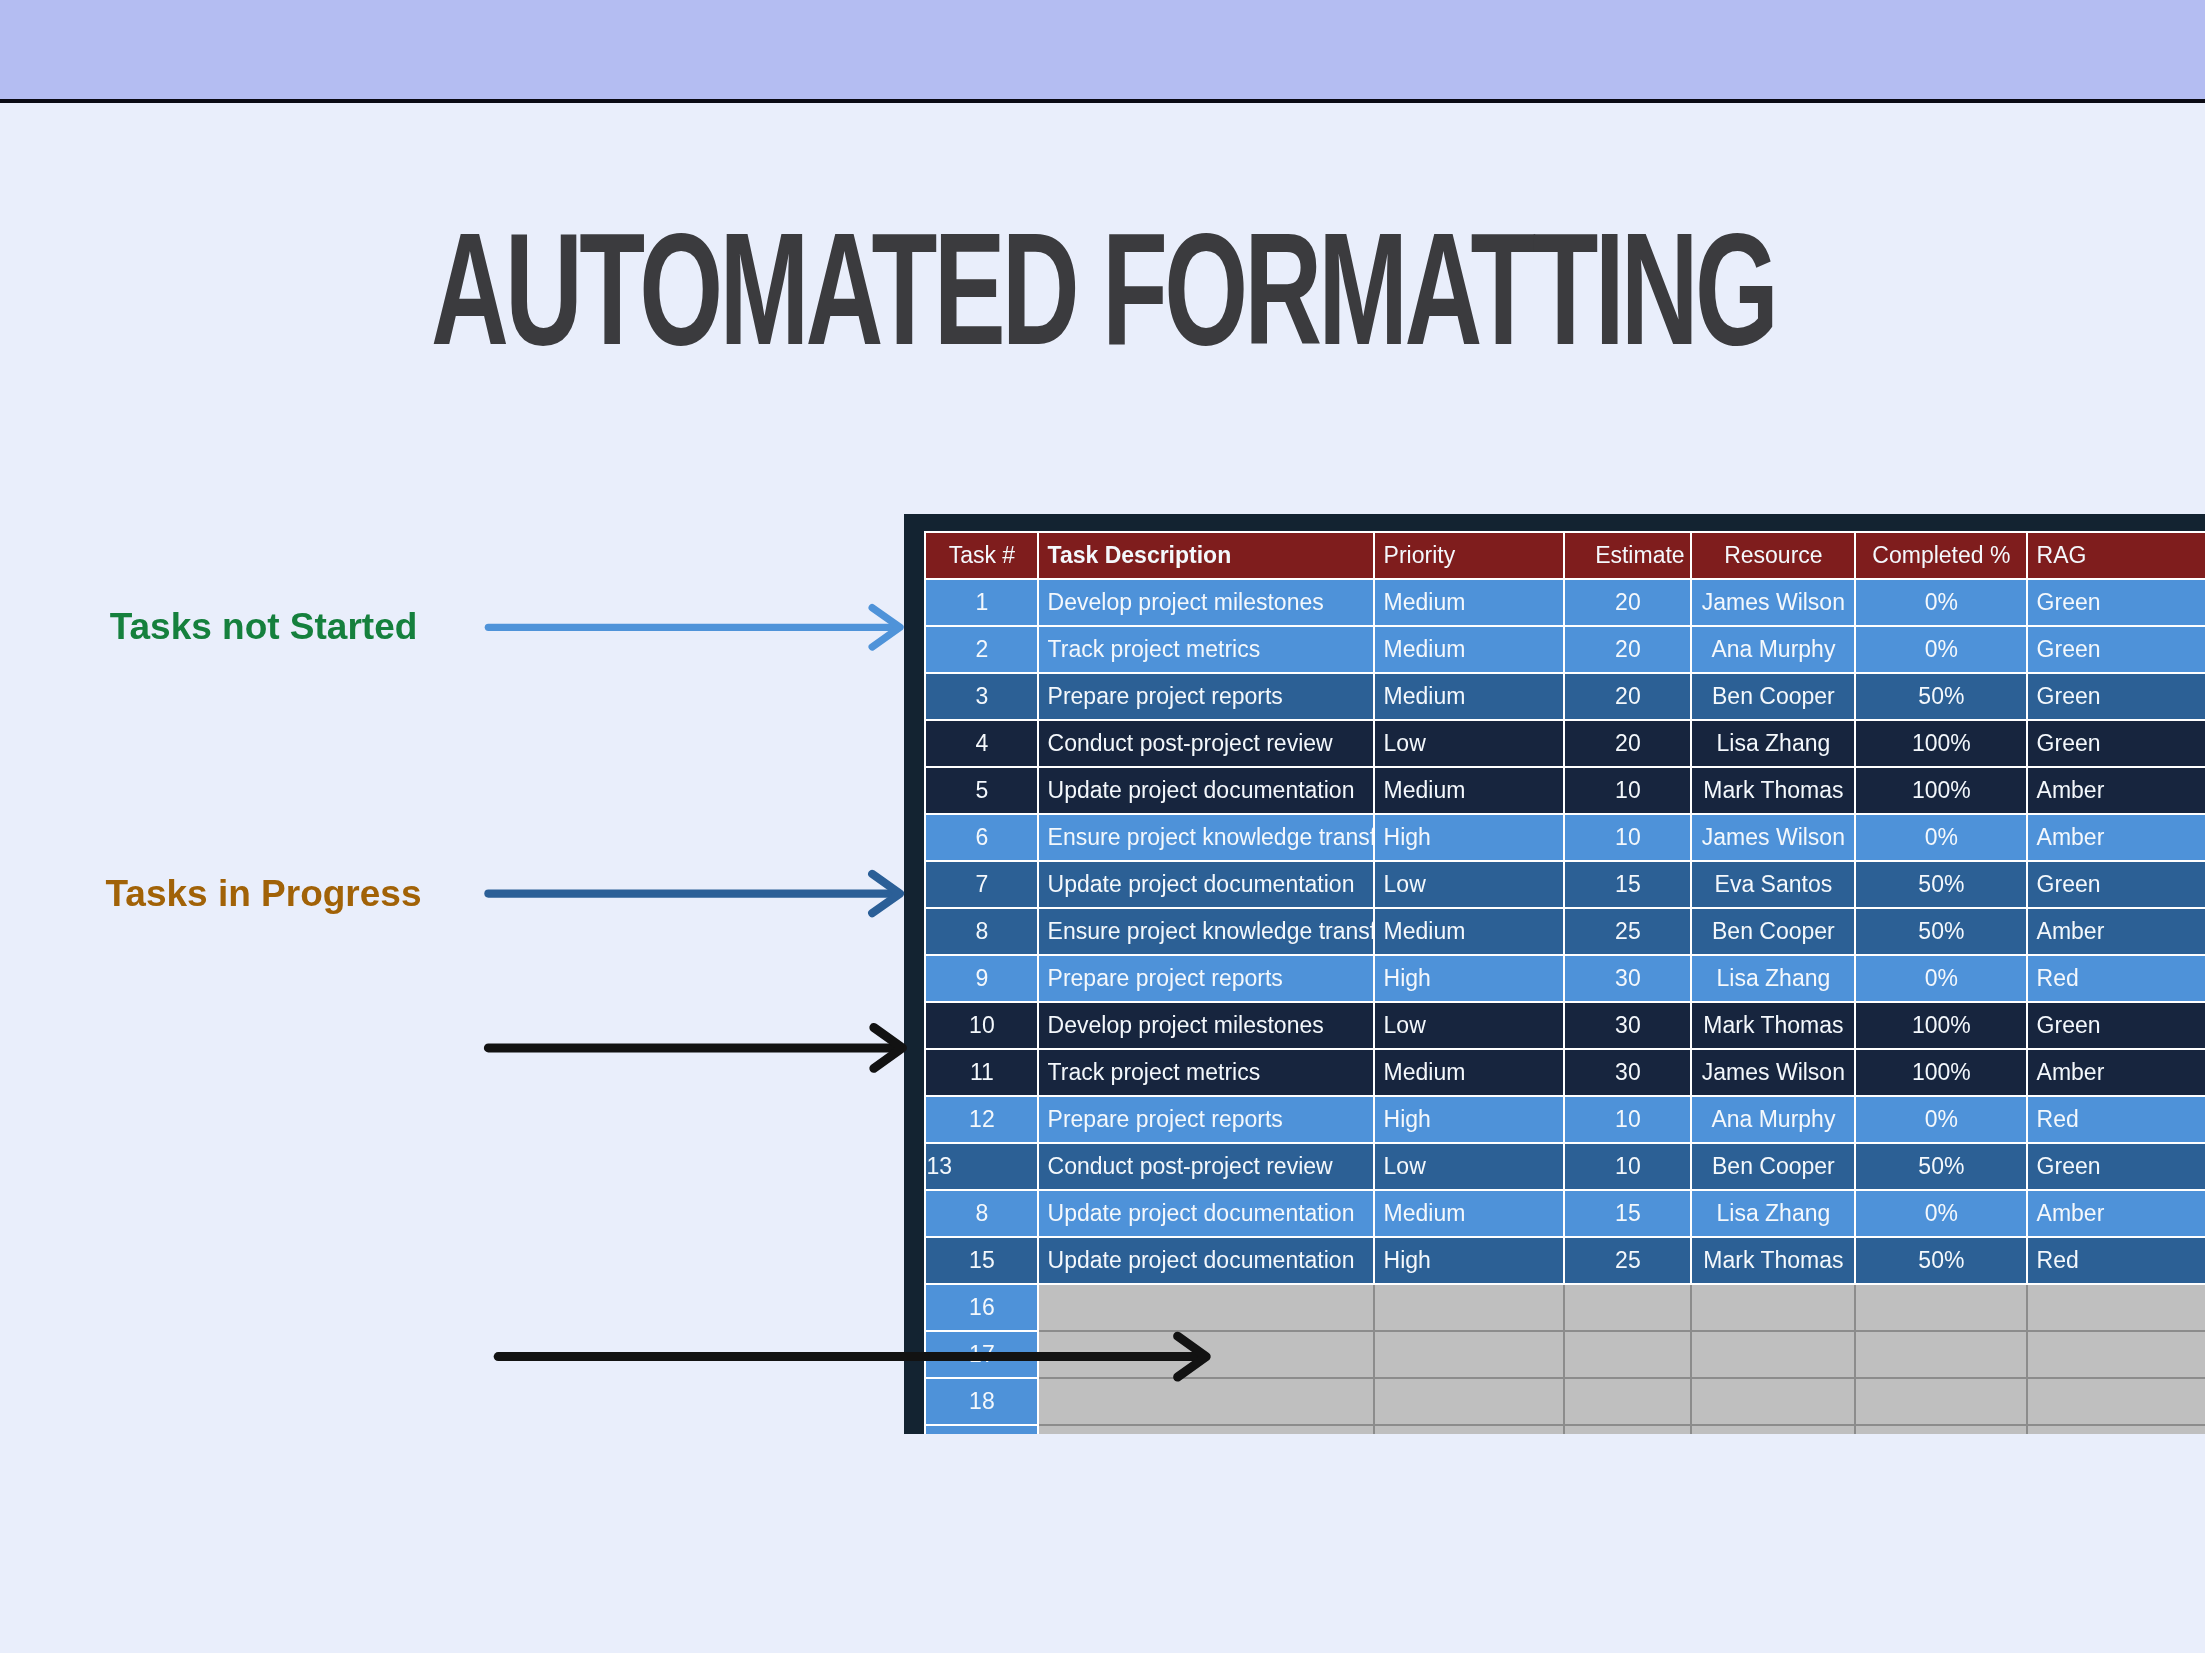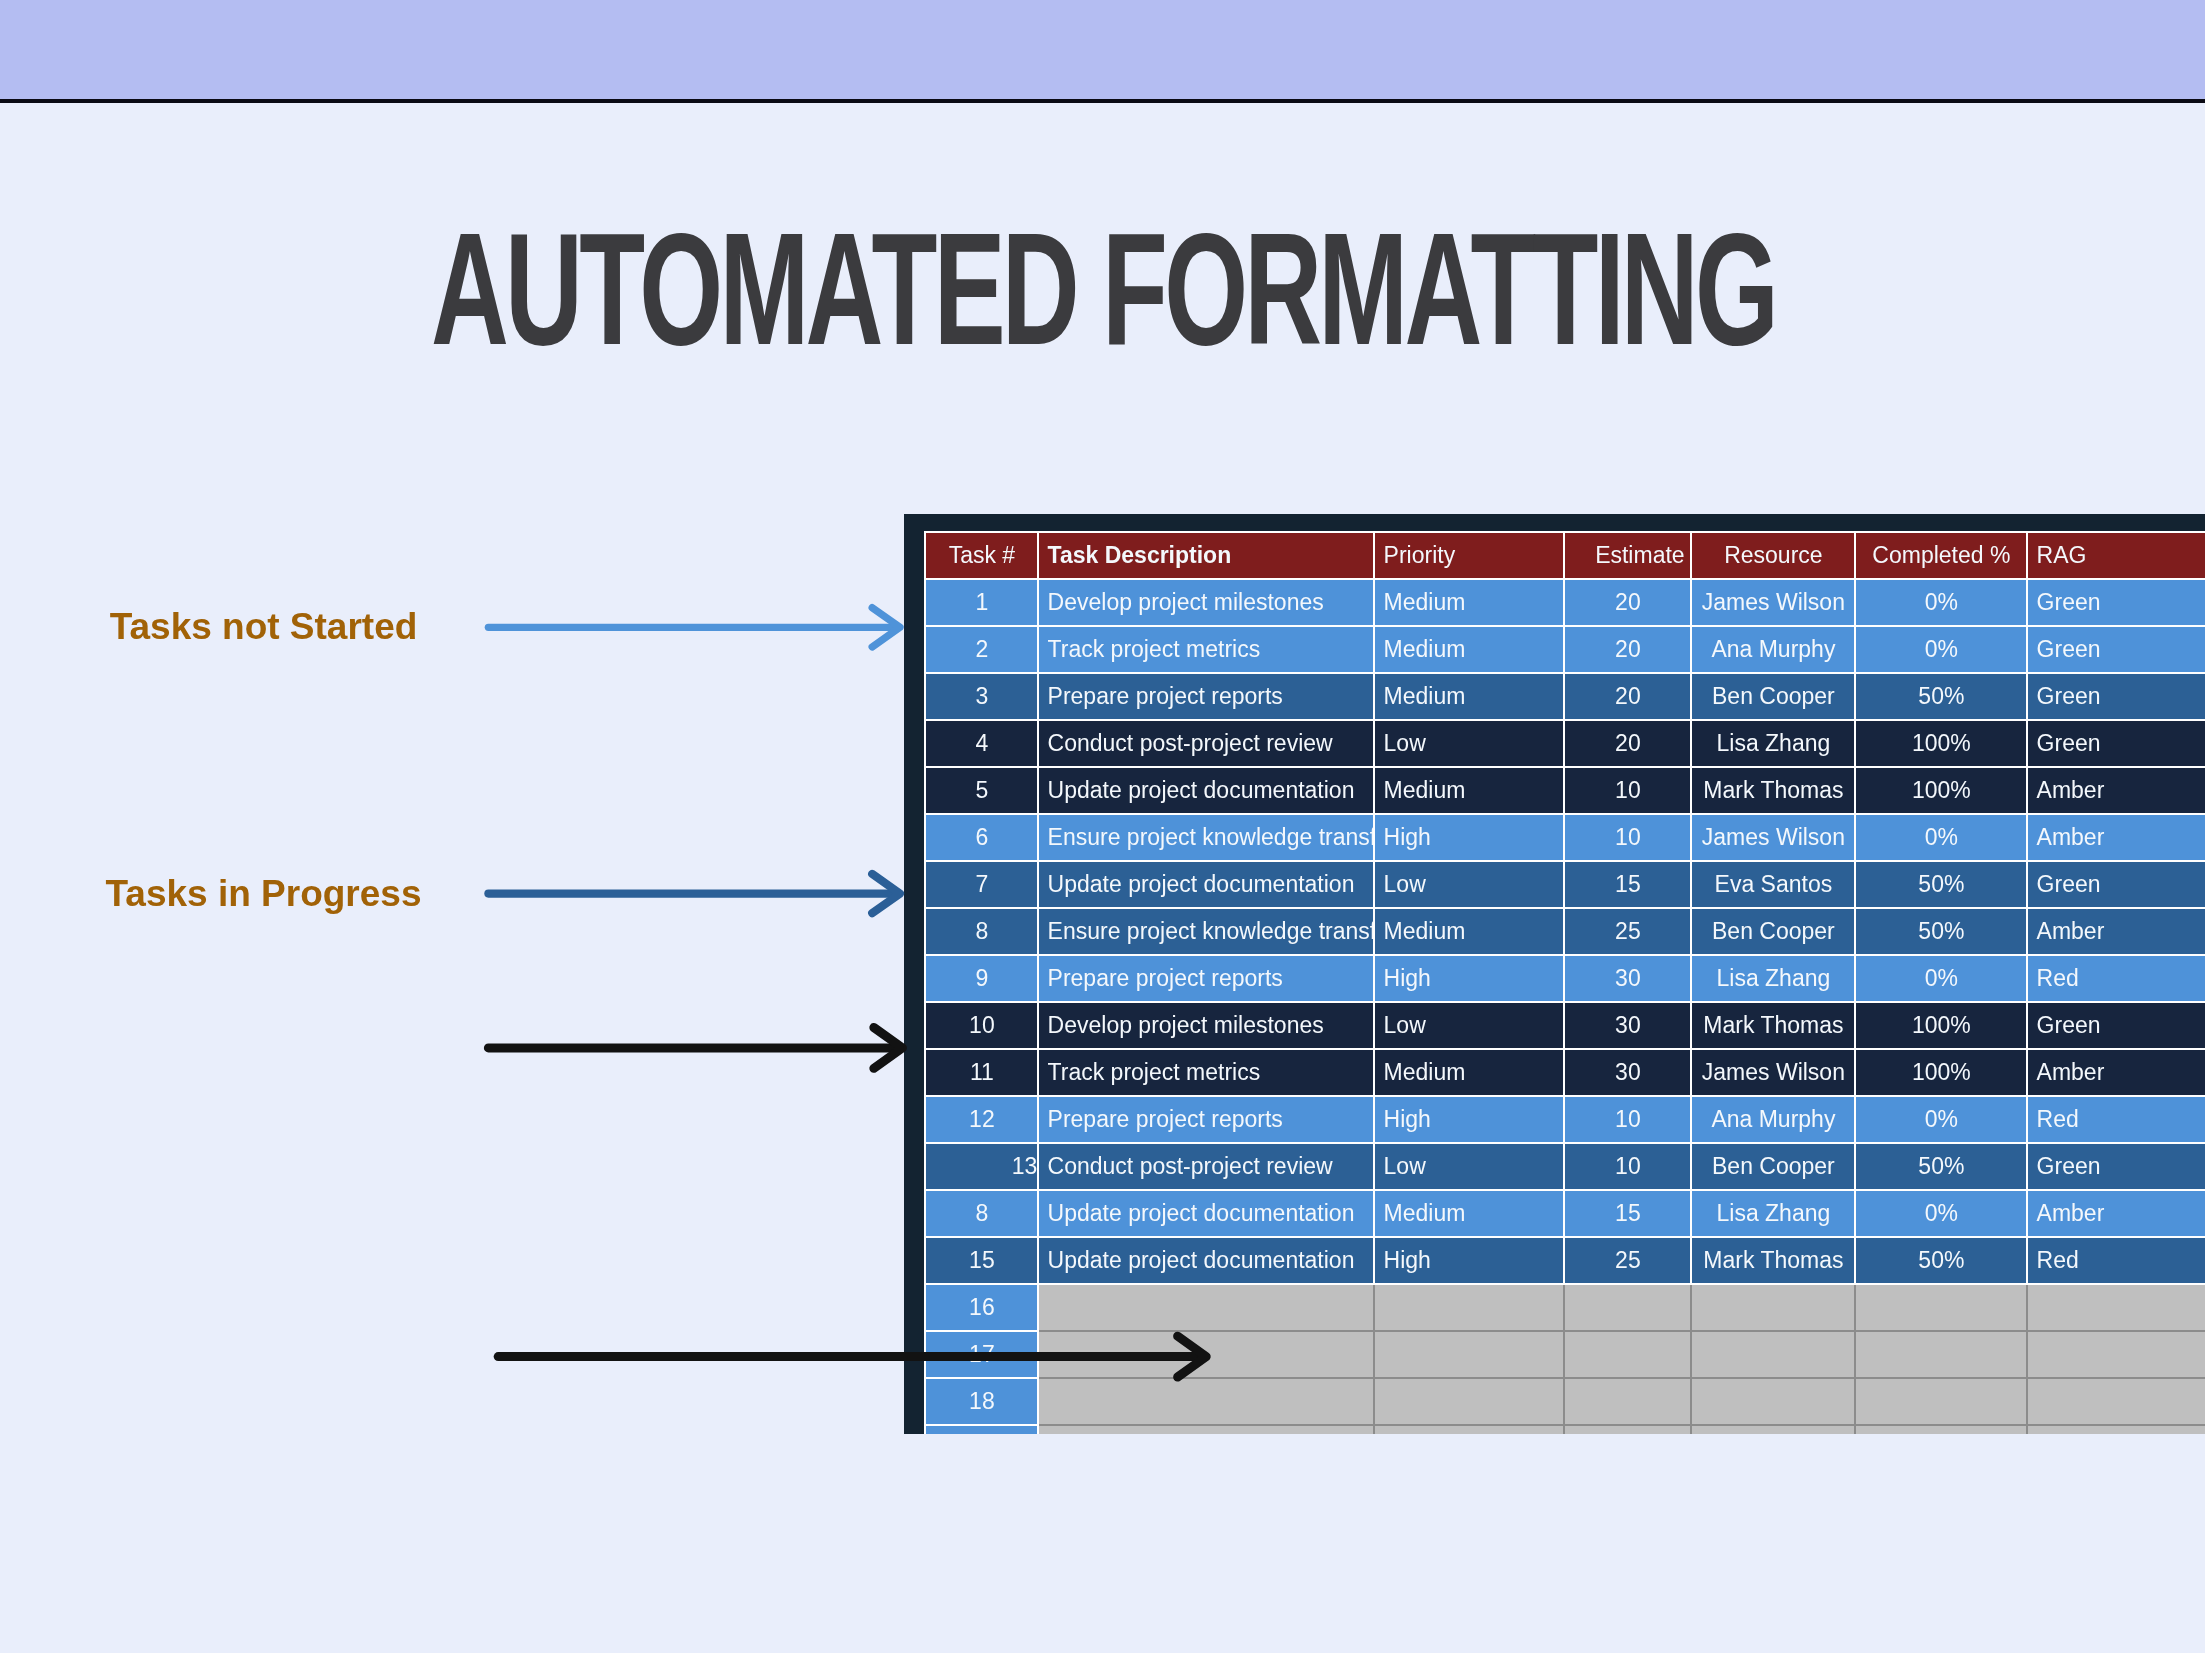--- a/index.html
+++ b/index.html
@@ -12,21 +12,21 @@
 
   
   .title{position:absolute;top:127px;left:50%;
          transform:translateX(-50%) scale(0.93,1.38);transform-origin:center top;
          font-weight:700;font-size:116px;line-height:123px;letter-spacing:-4.1px;
          color:#3b3b3e;white-space:nowrap;}
 
   
   .ann{position:absolute;left:33px;width:461px;text-align:center;
        font-weight:700;font-size:37px;line-height:46px;}
-  .ann.l1{top:604px;color:#a16207;}
+  .ann.l1{top:604px;color:#15803d;}
   .ann.l2{top:871px;color:#a16207;}
   .ann.l3{top:1027px;color:#3b3b3d;}
   .ann.l4{top:1308px;color:#3b3b3d;line-height:54px;}
 
   
   .table-panel{position:absolute;left:904px;top:514px;width:1301px;height:920px;
                background:#132331;overflow:hidden;z-index:1;}
   table.tasks{border-collapse:collapse;table-layout:fixed;width:1306px;
               margin:17px 0 0 20.4px;}
   table.tasks th,table.tasks td{border:2.5px solid #ffffff;height:45px;
@@ -181,21 +181,21 @@
           <tr class="not_started">
             <td class="col0" style="text-align: center;">12</td>
             <td class="al" style="text-align: left;">Prepare project reports</td>
             <td class="al" style="text-align: left;">High</td>
             <td style="text-align: center;">10</td>
             <td style="text-align: center;">Ana Murphy</td>
             <td style="text-align: center;">0%</td>
             <td class="al" style="text-align: left;">Red</td>
           </tr>
           <tr class="in_progress">
-            <td class="col0" style="text-align: right;">13</td>
+            <td class="col0" style="text-align: left;">13</td>
             <td class="al" style="text-align: left;">Conduct post-project review</td>
             <td class="al" style="text-align: left;">Low</td>
             <td style="text-align: center;">10</td>
             <td style="text-align: center;">Ben Cooper</td>
             <td style="text-align: center;">50%</td>
             <td class="al" style="text-align: left;">Green</td>
           </tr>
           <tr class="not_started">
             <td class="col0" style="text-align: center;">8</td>
             <td class="al" style="text-align: left;">Update project documentation</td>

